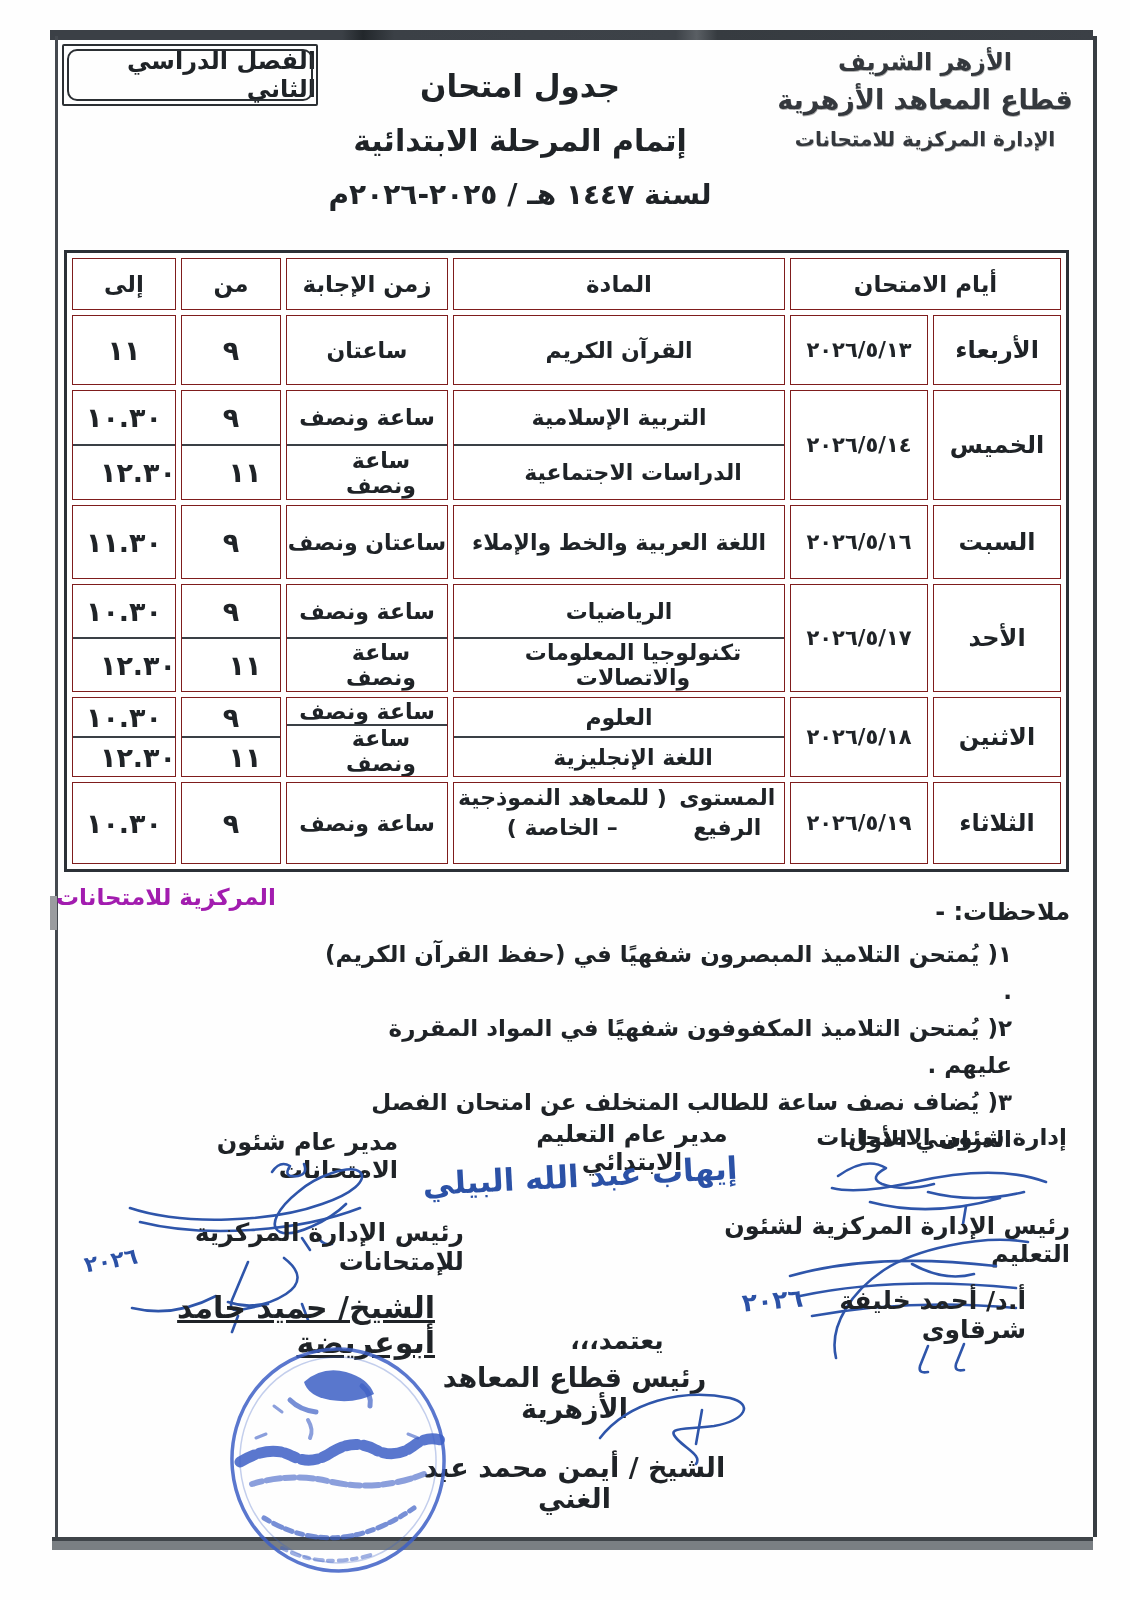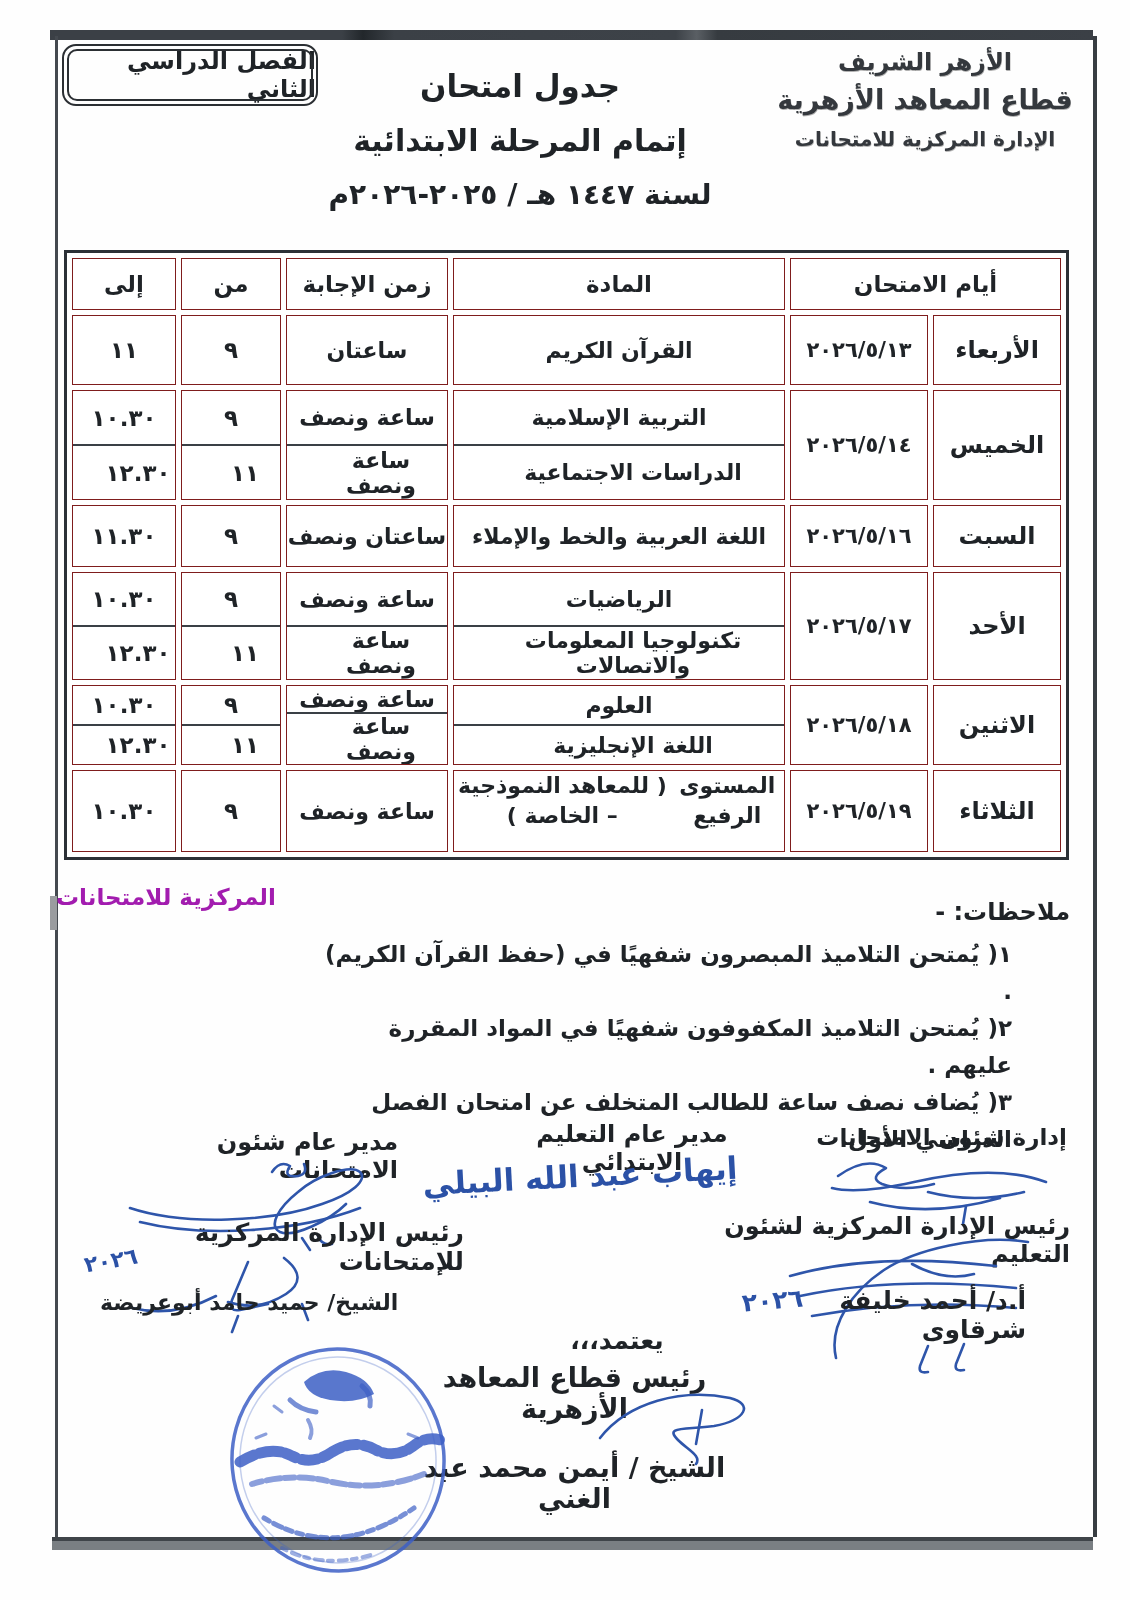--- a/index.html
+++ b/index.html
@@ -8,21 +8,21 @@
     background:#fefefe; font-family:"DejaVu Sans",sans-serif; color:#1f2327; direction:rtl;
   }
   .abs{position:absolute;}
   
   .topbar{left:50px;top:30px;width:1043px;height:10px;
     background:linear-gradient(90deg,#3b4046 0%,#3b4046 28%,#22272b 30%,#3b4046 33%,#3d4248 60%,#5a5f64 62%,#363b40 64%,#3b4046 100%);}
   .frame{left:55px;top:36px;width:1035px;height:1501px;border-left:3px solid #44494f;border-right:4px solid #383d42;}
   .bottombar{left:52px;top:1537px;width:1041px;height:13px;
     background:linear-gradient(180deg,#3f4449 0 30%,#7a7f83 30% 100%);}
   
-  .semester-box{left:62px;top:44px;width:252px;height:58px;border:2px solid #2b2f33;border-radius:14px;
+  .semester-box{left:62px;top:44px;width:252px;height:58px;border:2px solid #2b2f33;border-radius:2px;
     display:flex;align-items:center;justify-content:center;font-size:24px;font-weight:bold;}
   .semester-box::before{content:"";position:absolute;inset:3px;border:2px solid #2b2f33;border-radius:10px;}
   
   .letterhead{left:772px;top:44px;width:306px;text-align:center;color:#34383d;font-weight:bold;
     text-shadow:0.5px 0.5px 0 rgba(0,0,0,.3);}
   .letterhead .l1{font-size:24px;line-height:36px;}
   .letterhead .l2{font-size:27px;line-height:40px;}
   .letterhead .l3{font-size:20px;line-height:38px;}
   
   .title-block{left:320px;top:66px;width:400px;text-align:center;font-weight:bold;}
@@ -32,42 +32,42 @@
   
   table.exam{left:64px;top:250px;width:1000px;position:absolute;border-collapse:separate;border-spacing:5px;
     border:3px solid #2b3036;background:#fff;table-layout:fixed;}
   table.exam th,table.exam td{border:1px solid #7f1d1d;background:#fff;text-align:center;vertical-align:middle;
     font-weight:bold;padding:0;box-sizing:border-box;overflow:hidden;}
   table.exam th{font-size:23px;height:52px;}
   td.day{font-size:24px;}
   td.date{font-size:21px;}
   td.subject{font-size:22px;}
   td.duration{font-size:22px;}
-  td.num{font-size:23px;}
-  tr.h70 td{height:70px;} tr.h110 td{height:110px;} tr.h86 td{height:62px;text-align:center;}
+  td.num{font-size:27px;}
+  tr.h70 td{height:70px;} tr.h110 td{height:110px;} tr.h86 td{height:74px;text-align:center;}
   tr.h108 td{height:108px;} tr.h80 td{height:80px;} tr.h82 td{height:82px;}
   .split{display:flex;flex-direction:column;height:100%;}
   .split>div{flex:1;display:flex;align-items:center;justify-content:center;}
   .split>div+div{border-top:2px solid #3a4046;padding-left:28px;}
   .two-line{display:flex;flex-direction:row;justify-content:center;height:100%;line-height:1.35;}
   
   .watermark{left:56px;top:884px;font-size:23px;font-weight:bold;color:#a21caf;letter-spacing:0;text-align:right;}
   .wm-bar{left:50px;top:896px;width:7px;height:34px;background:#9a9c9f;}
   
   .notes-title{left:890px;top:898px;width:180px;text-align:right;font-size:24px;font-weight:bold;}
   .notes-list{left:318px;top:936px;width:694px;text-align:right;font-size:23px;font-weight:bold;line-height:37px;}
   
   .sig-label{font-weight:bold;}
   .lbl1-right{left:812px;top:1124px;width:255px;text-align:right;font-size:23px;}
   .lbl1-center{left:498px;top:1120px;width:268px;text-align:center;font-size:24px;}
   .lbl1-left{left:110px;top:1128px;width:288px;text-align:right;font-size:24px;}
   .lbl2-right{left:672px;top:1212px;width:398px;text-align:right;font-size:24px;}
   .lbl2-left{left:112px;top:1218px;width:352px;text-align:right;font-size:25px;}
   .name-right{left:758px;top:1286px;width:268px;text-align:right;font-size:25px;font-weight:bold;}
-  .name-left{left:100px;top:1290px;width:335px;text-align:left;font-size:22px;font-weight:bold;}
+  .name-left{left:100px;top:1290px;width:335px;text-align:right;font-size:30px;font-weight:bold;text-decoration:underline;}
   .approve-word{left:492px;top:1326px;width:250px;text-align:center;font-size:25px;font-weight:bold;}
   .sector-label{left:412px;top:1362px;width:325px;text-align:center;font-size:27px;font-weight:bold;}
   .sector-name{left:402px;top:1452px;width:345px;text-align:center;font-size:27px;font-weight:bold;}
   .hand-name{left:420px;top:1158px;width:320px;text-align:center;font-size:31px;font-weight:bold;
     color:#2b51a6;transform:rotate(-3deg);}
   .hw-year{color:#2b51a6;font-weight:bold;}
   .hw-year-right{left:742px;top:1286px;font-size:25px;transform:rotate(-5deg);}
   .hw-year-left{left:84px;top:1248px;font-size:22px;transform:rotate(-10deg);}
   svg.sig{position:absolute;pointer-events:none;}
   .sig path{fill:none;stroke:#2e55aa;stroke-width:2.6;stroke-linecap:round;stroke-linejoin:round;}

